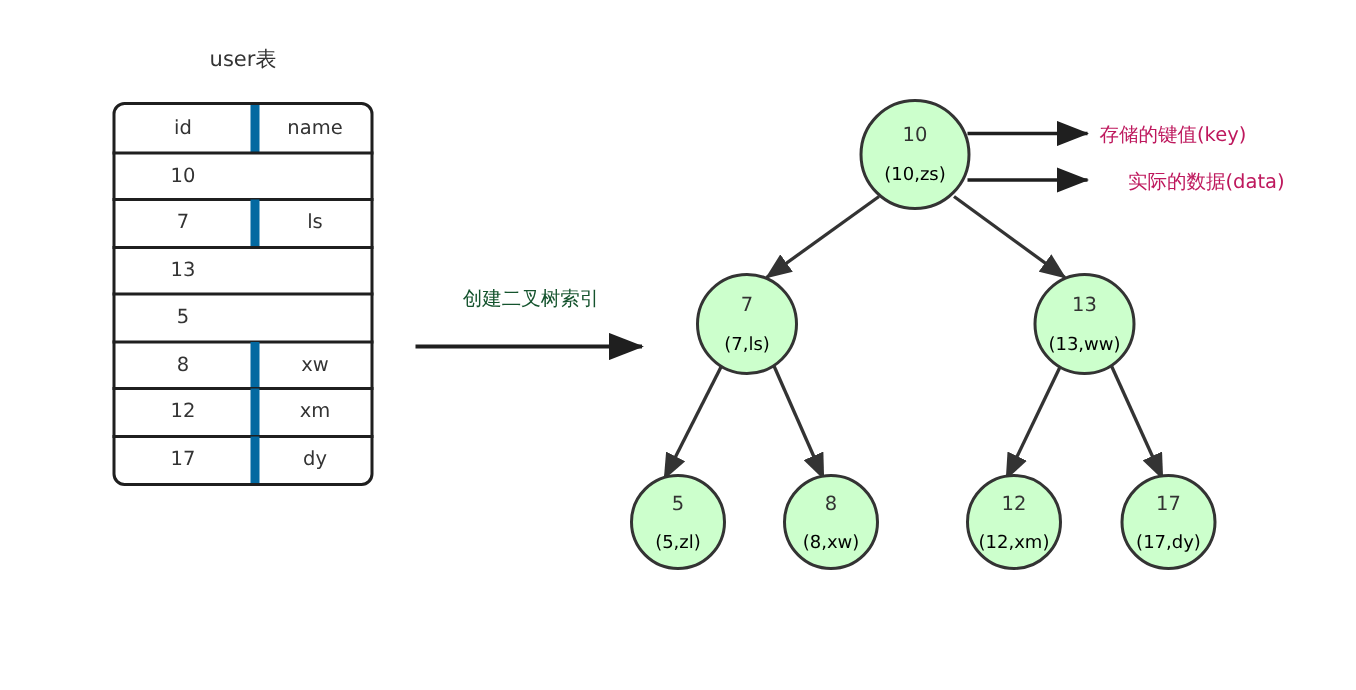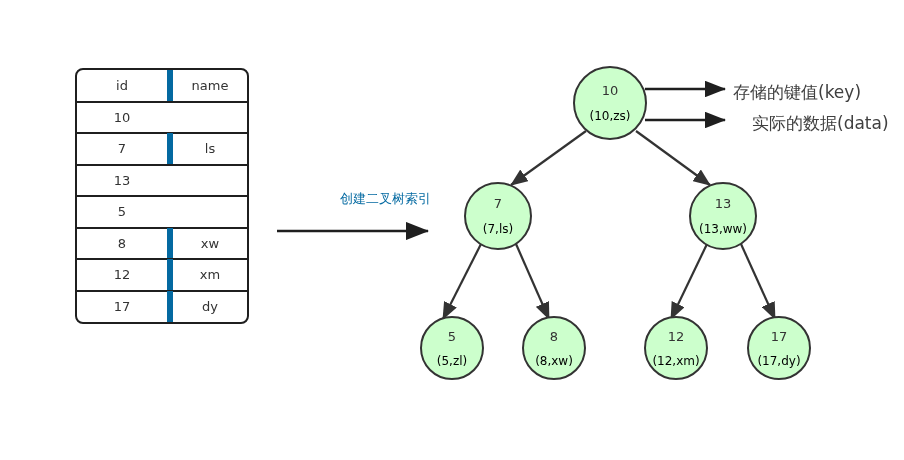--- a/index.html
+++ b/index.html
@@ -76,23 +76,23 @@
   .tbl-cell.col-name {
     flex: 1 1 auto;
     border-left: 6px solid #0369a1;
   }
   
   .mid-label {
     position: absolute;
     left: 277px;
     top: 190px;
     width: 154px;
-    text-align: right;
-    font-size: 13px;
-    color: #0369a1;
+    text-align: center;
+    font-size: 13px;
+    color: #14532d;
     white-space: nowrap;
   }
   
   .node {
     position: absolute;
     border-radius: 50%;
     background: #ccffcc;
     border: 2px solid #333333;
     box-sizing: border-box;
     display: flex;
@@ -123,22 +123,22 @@
   .node.lv1-right { left: 689px; top: 182px; width: 68px; height: 68px; }
   .node.leaf      { width: 64px; height: 64px; top: 316px; }
   .node.leaf-5  { left: 420px; }
   .node.leaf-8  { left: 522px; }
   .node.leaf-12 { left: 644px; }
   .node.leaf-17 { left: 747px; }
   .node.leaf .key { margin-bottom: 12px; }
   
   .annot {
     position: absolute;
-    font-size: 17px;
-    color: #404040;
+    font-size: 13px;
+    color: #be185d;
     white-space: nowrap;
   }
   .annot-key  { left: 733px; top: 81px; }
   .annot-data { left: 733px; top: 112px; margin-left: 19px; }
   
   .tree-caption {
     position: absolute;
     left: 541px;
     top: 398px;
     width: 200px;
@@ -184,20 +184,21 @@
 
     <line x1="707" y1="244" x2="671" y2="319" stroke="#333333" stroke-width="2.2" marker-end="url(#arrowhead-thin)"></line>
 
     <line x1="741" y1="244" x2="775" y2="319" stroke="#333333" stroke-width="2.2" marker-end="url(#arrowhead-thin)"></line>
 
     <line x1="645" y1="89" x2="725" y2="89" stroke="#1f1f1f" stroke-width="2.4" marker-end="url(#arrowhead)"></line>
 
     <line x1="645" y1="120" x2="725" y2="120" stroke="#1f1f1f" stroke-width="2.4" marker-end="url(#arrowhead)"></line>
   </svg>
 
+  <div class="table-title">user表</div>
 
   <div class="user-table">
 
     <div class="tbl-row">
       <div class="tbl-cell col-id">id</div>
       <div class="tbl-cell col-name">name</div>
     </div>
 
     <div class="tbl-row">
       <div class="tbl-cell col-id">10</div>

